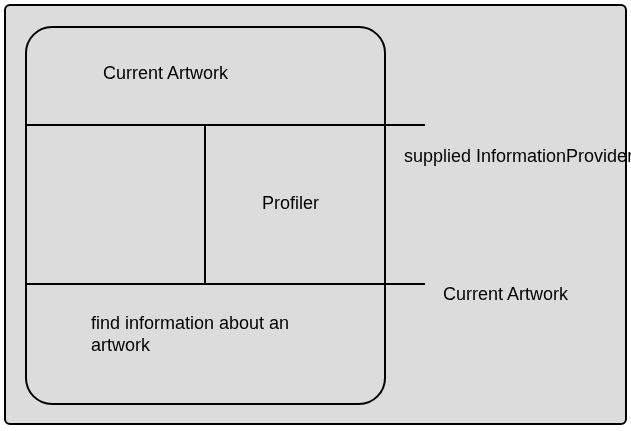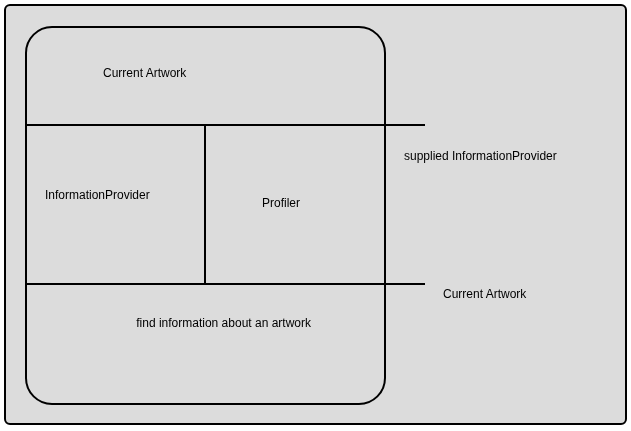--- a/index.html
+++ b/index.html
@@ -45,53 +45,52 @@
   .vline {
     position: absolute;
     width: 2px;
     background: #000000;
   }
   .hline-1 { left: 25px; top: 124px; width: 400px; }
   .hline-2 { left: 25px; top: 283px; width: 400px; }
   .vline-divider { left: 204px; top: 126px; height: 159px; }
   .label {
     position: absolute;
-    font-size: 12px;
+    font-size: 18px;
     line-height: 22px;
     white-space: nowrap;
   }
   .label-top { left: 103px; top: 62px; }
   .label-info-provider { left: 45px; top: 184px; }
   .label-profiler { left: 262px; top: 192px; }
   .label-supplied { left: 404px; top: 145px; }
   .label-current-right { left: 443px; top: 283px; }
   .label-bottom {
     left: 91px;
     top: 312px;
     width: 220px;
-    text-align: right;
+    text-align: left;
     white-space: normal;
   }
 </style>
 </head>
 <body>
 
 <div class="canvas">
 
   <div class="outer-frame"></div>
 
   <div class="node-frame"></div>
 
   <div class="hline hline-1"></div>
   <div class="hline hline-2"></div>
   <div class="vline vline-divider"></div>
 
   <div class="label label-top">Current Artwork</div>
 
-  <div class="label label-info-provider">InformationProvider</div>
 
   <div class="label label-profiler">Profiler</div>
 
   <div class="label label-supplied">supplied InformationProvider</div>
 
   <div class="label label-current-right">Current Artwork</div>
 
   <div class="label label-bottom">find information about an artwork</div>
 
 </div>

